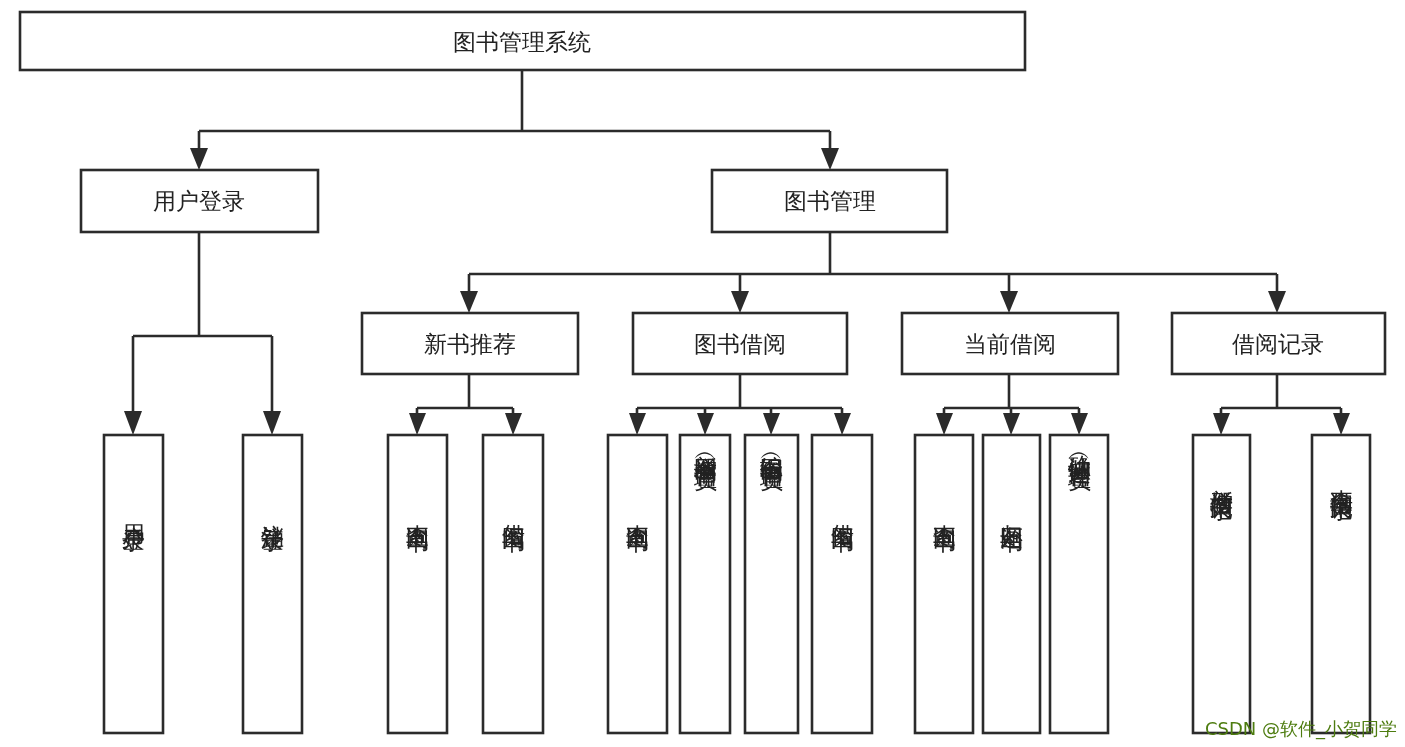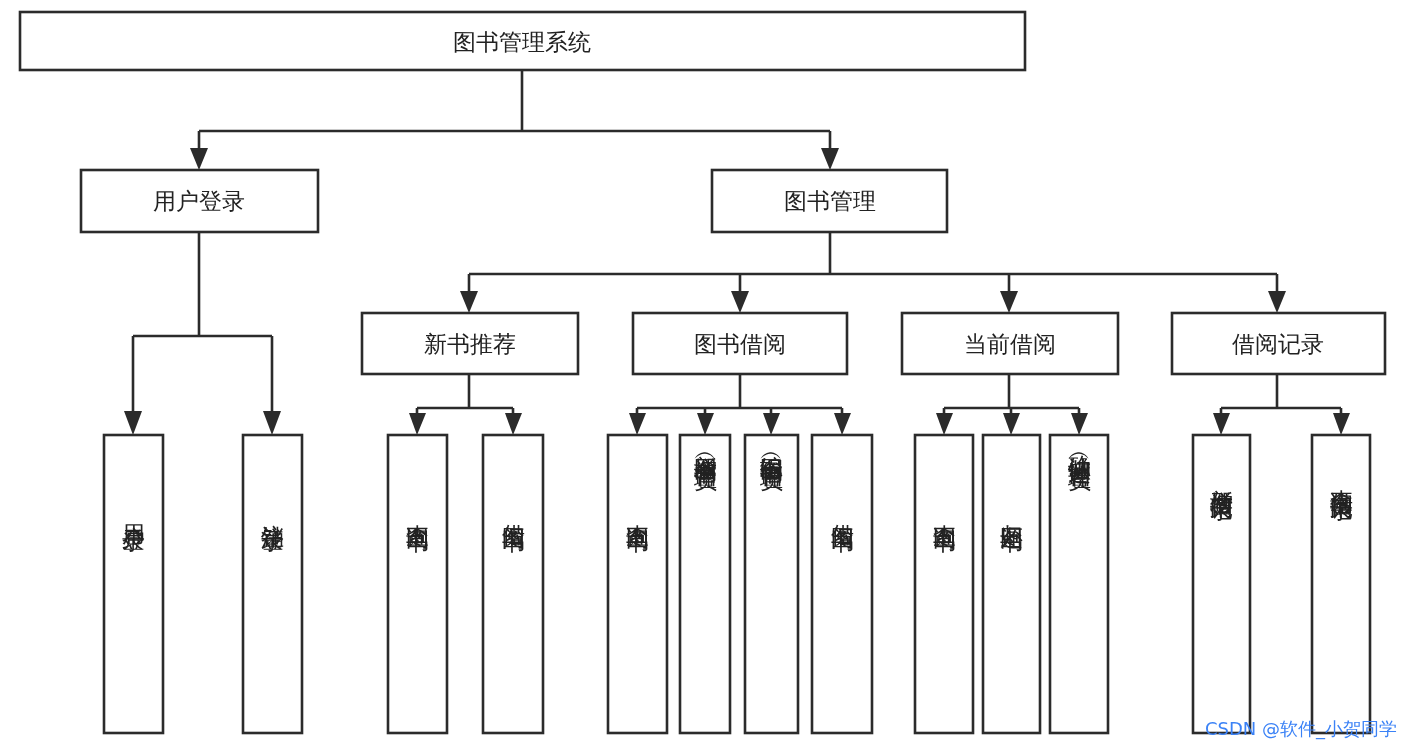--- a/index.html
+++ b/index.html
@@ -59,21 +59,21 @@
     text-orientation: upright;
     text-anchor: middle;
     letter-spacing: 2px;
   }
   .watermark {
     position: absolute;
     right: 8px;
     bottom: 6px;
     font-family: "DejaVu Sans", "Liberation Sans", sans-serif;
     font-size: 18px;
-    color: #3b82f6;
+    color: #4d7c0f;
     white-space: nowrap;
     user-select: none;
   }
 </style>
 </head>
 <body>
 
 <div id="diagram-root">
 
   <svg id="flow" viewBox="0 0 1405 747">

